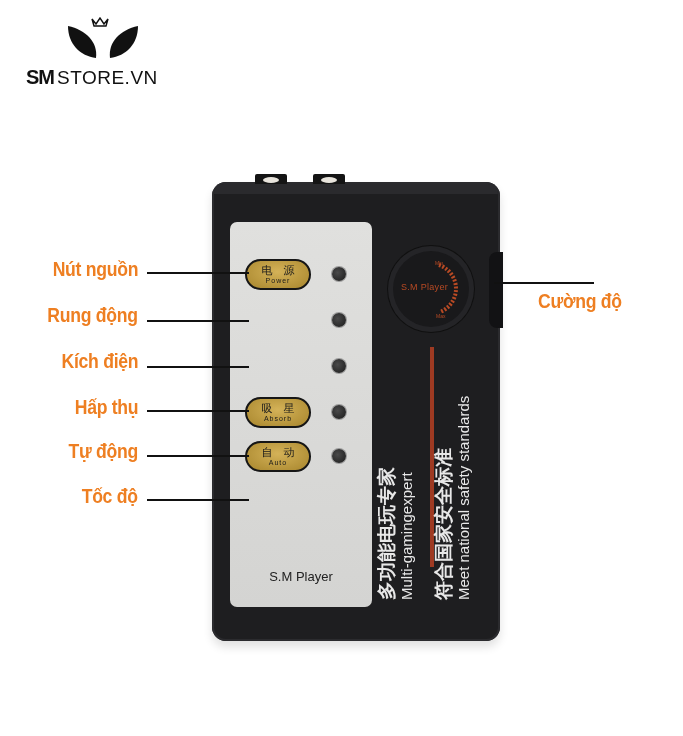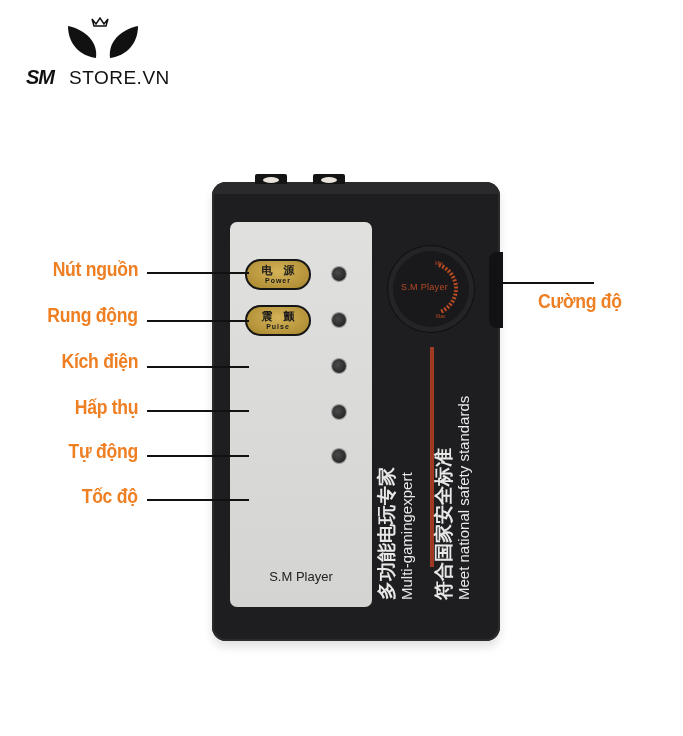--- a/index.html
+++ b/index.html
@@ -3,36 +3,36 @@
 <meta charset="utf-8">
 <style>
   html, body { margin: 0; padding: 0; background: #ffffff; }
   body { width: 683px; height: 736px; position: relative; overflow: hidden; font-family: "Liberation Sans", sans-serif; }
 
   
   .logo { position: absolute; left: 0; top: 0; width: 240px; height: 100px; }
   .logo-crown { position: absolute; left: 91px; top: 17px; }
   .logo-leaves { position: absolute; left: 66px; top: 26px; }
   .logo-text { position: absolute; left: 26px; top: 66px; font-size: 19px; letter-spacing: 0.5px; color: #111; white-space: nowrap; }
-  .logo-text .sm { font-weight: bold; font-style: italic; font-size: 20px; letter-spacing: -1px; margin-right: 15px; }
+  .logo-text .sm { font-weight: bold; font-size: 20px; letter-spacing: -1px; margin-right: 3px; }
 
   
   .device { position: absolute; left: 212px; top: 182px; width: 288px; height: 459px; background: #1e1e20; border-radius: 14px;
             box-shadow: inset 0 0 0 2px #2b2b2e, 0 6px 10px rgba(0,0,0,0.12); }
   .device-topedge { position: absolute; left: 2px; top: 2px; right: 2px; height: 10px; border-radius: 12px 12px 0 0; background: #2a2a2d; }
   .jack { position: absolute; top: -8px; width: 32px; height: 12px; background: #141414; border-radius: 2px; }
   .jack::after { content: ""; position: absolute; left: 8px; top: 3px; width: 16px; height: 6px; border-radius: 50%; background: #e8e4dc; }
   .jack-1 { left: 43px; }
   .jack-2 { left: 101px; }
 
   .panel { position: absolute; left: 18px; top: 40px; width: 142px; height: 385px; background: #d9d9d7; border-radius: 7px;
            background-image: linear-gradient(180deg, #e0e0de, #d4d4d2); }
 
   .btn { position: absolute; left: 15px; width: 66px; height: 31px; border: 2px solid #161616; border-radius: 16px;
-         background: radial-gradient(ellipse at 50% 40%, #d4b258, #a8862d); display: flex; flex-direction: column; align-items: center; justify-content: center; box-sizing: border-box; cursor: pointer; font-weight: bold; }
+         background: radial-gradient(ellipse at 50% 40%, #d4b258, #a8862d); display: flex; flex-direction: column; align-items: center; justify-content: center; box-sizing: border-box; cursor: pointer; }
   .btn-cn { font-size: 11px; line-height: 11px; color: #1a1a1a; letter-spacing: 4px; margin-left: 4px; }
   .btn-cn.wide { letter-spacing: 0; margin-left: 0; font-size: 10px; }
   .btn-en { font-size: 7px; line-height: 8px; color: #1a1a1a; letter-spacing: 1px; margin-top: 1px; }
 
   .led { position: absolute; left: 102px; width: 14px; height: 14px; border-radius: 50%; background: radial-gradient(circle at 40% 40%, #4a4a4a, #1a1a1a); box-shadow: 0 0 0 1px #9a9a9a; }
 
   .panel-brand { position: absolute; left: 0; width: 100%; top: 347px; text-align: center; font-size: 13px; color: #222; }
 
   
   .knob { position: absolute; left: 181px; top: 69px; width: 76px; height: 76px; border-radius: 50%; background: #19191b; box-shadow: 0 0 0 5px #242427, 0 0 0 6px #101010; cursor: pointer; }
@@ -76,30 +76,34 @@
   <div class="jack jack-2"></div>
   <div class="device-topedge"></div>
 
   <div class="panel">
     <div class="btn" style="top:37px">
       <span class="btn-cn">电 源</span>
       <span class="btn-en">Power</span>
     </div>
     <div class="led" style="top:45px"></div>
 
-    <div class="btn" style="top:83px">
-      <span class="btn-cn">震 颤</span>
-      <span class="btn-en">Pulse</span>
-    </div>
     <div class="led" style="top:91px"></div>
 
     <div class="led" style="top:137px"></div>
 
+    <div class="btn" style="top:175px">
+      <span class="btn-cn">吸 星</span>
+      <span class="btn-en">Absorb</span>
+    </div>
     <div class="led" style="top:183px"></div>
 
+    <div class="btn" style="top:219px">
+      <span class="btn-cn">自 动</span>
+      <span class="btn-en">Auto</span>
+    </div>
     <div class="led" style="top:227px"></div>
 
 
     <div class="panel-brand">S.M Player</div>
   </div>
 
   <div class="side-notch"></div>
 
   <div class="knob">
     <svg class="knob-arc" width="76" height="76" viewBox="0 0 76 76">

